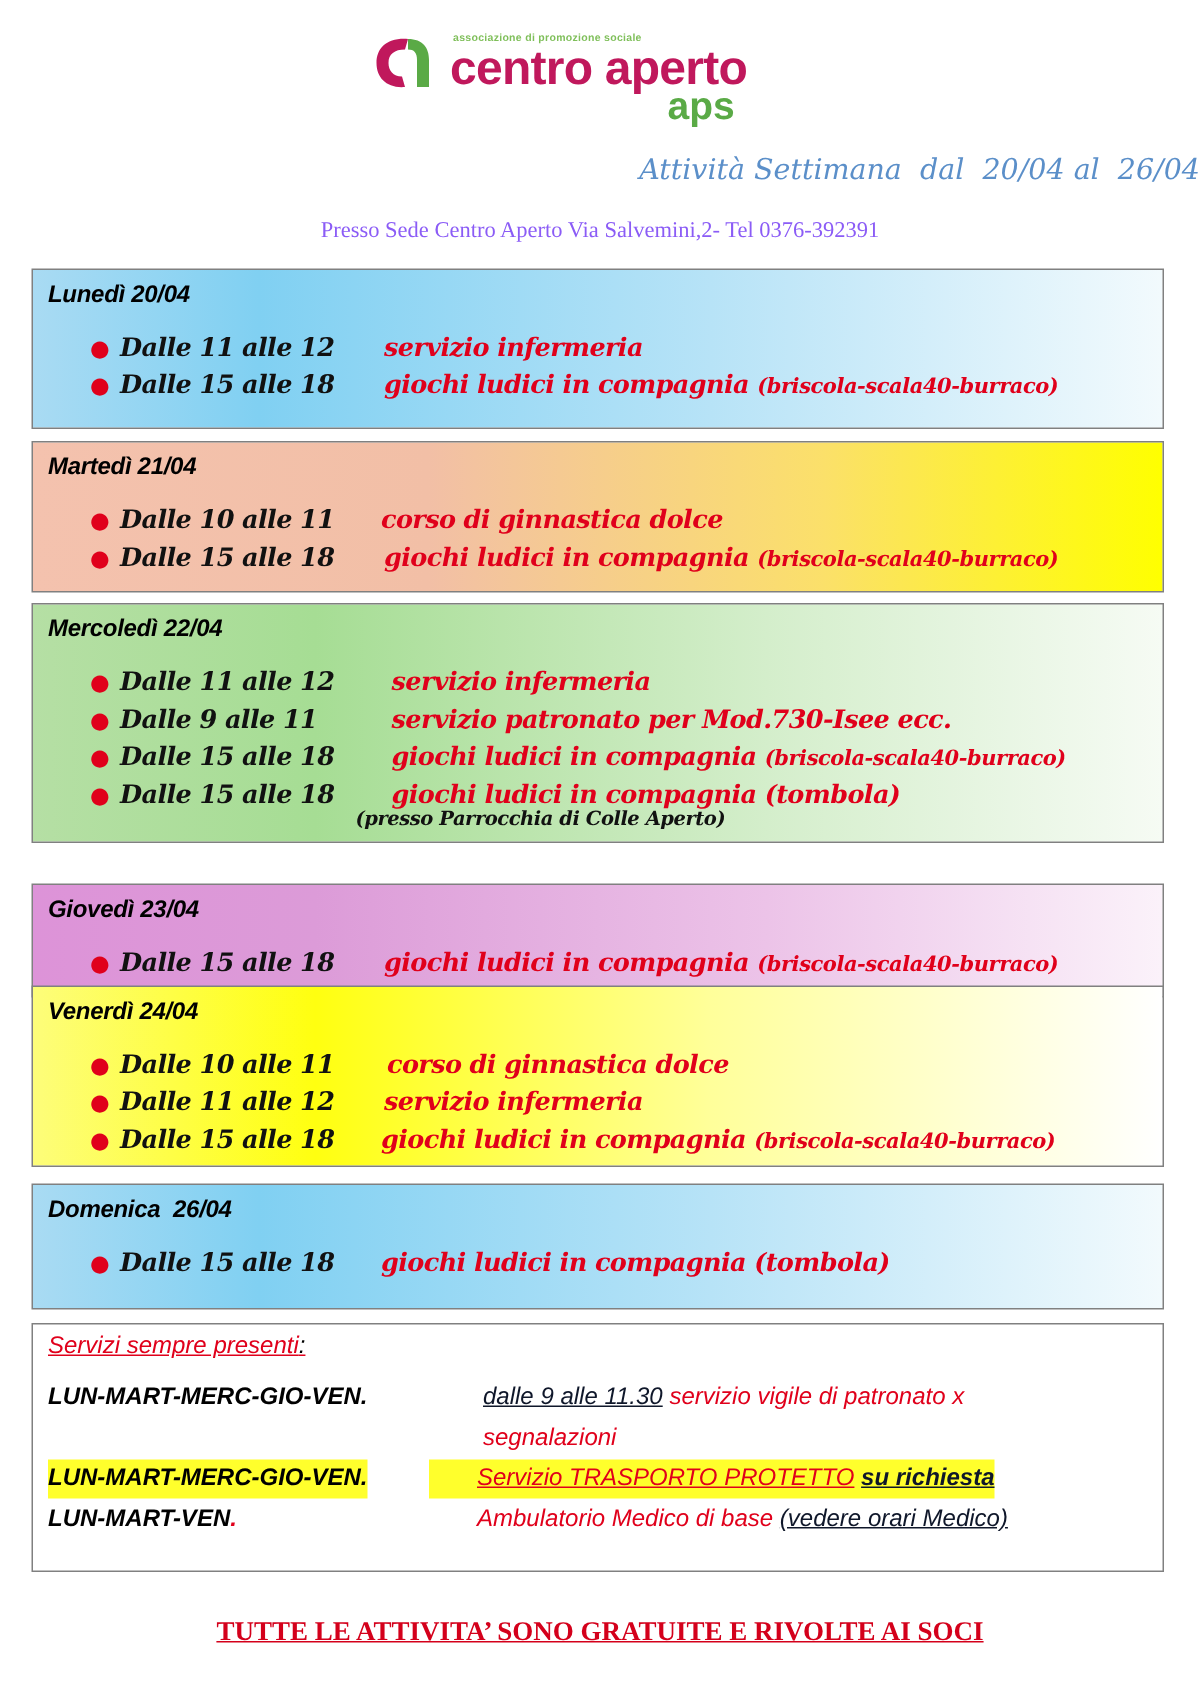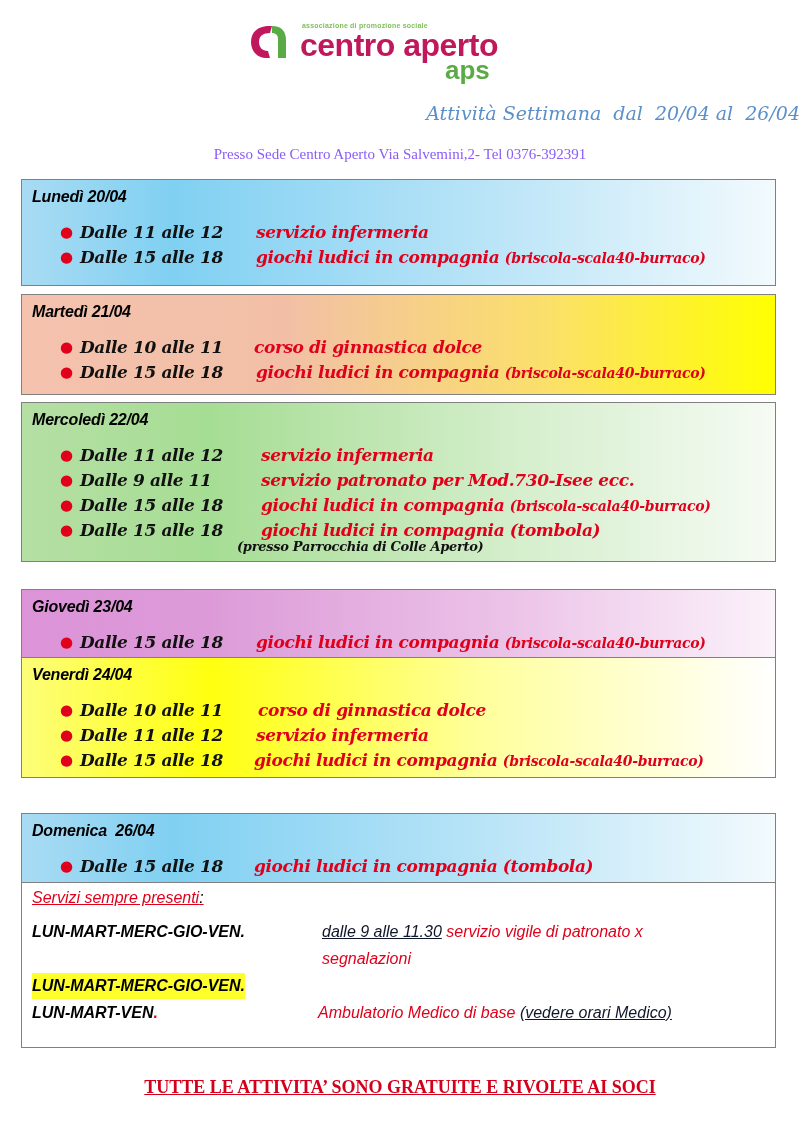--- a/index.html
+++ b/index.html
@@ -22,21 +22,21 @@
   .time { position: absolute; left: 20px; top: 0; color: #111; }
   .act { position: absolute; top: 0; color: #e0001b; }
   .extra { font-size: 14px; letter-spacing: -0.3px; }
   .note { position: absolute; left: 215px; top: 136px; font-family: "DejaVu Serif", serif; font-style: italic; font-weight: bold; font-size: 13px; color: #111; white-space: nowrap; letter-spacing: -0.3px; }
 
   #day-lun { top: 179px; height: 107px; background: linear-gradient(90deg, #a9dbf3 0%, #80d0f2 20%, #b7e3f7 60%, #f2fafd 100%); }
   #day-mar { top: 294px; height: 101px; background: linear-gradient(90deg, #f4c2ae 0%, #f2bfa6 35%, #fbe06a 70%, #ffff00 100%); }
   #day-mer { top: 402px; height: 160px; background: linear-gradient(90deg, #b5dfa4 0%, #a6dd94 25%, #d4eecb 65%, #f6fbf4 100%); }
   #day-gio { top: 573px; height: 76px; background: linear-gradient(90deg, #dd93d8 0%, #dc9bd8 25%, #ecc3e8 65%, #fbf2fa 100%); margin-top: 16px; }
   #day-ven { top: 657px; height: 121px; background: linear-gradient(90deg, #fdfd7a 0%, #ffff10 25%, #ffff9a 60%, #ffffff 100%); }
-  #day-dom { top: 789px; height: 84px; background: linear-gradient(90deg, #a9dbf3 0%, #80d0f2 20%, #b7e3f7 60%, #f2fafd 100%); margin-top: 24px; }
+  #day-dom { top: 789px; height: 84px; background: linear-gradient(90deg, #a9dbf3 0%, #80d0f2 20%, #b7e3f7 60%, #f2fafd 100%); }
 
   .services { position: absolute; left: 21px; top: 882px; width: 755px; height: 166px; border: 1px solid #808080; box-sizing: border-box; background: #fff; font-family: "Liberation Sans", sans-serif; font-style: italic; font-size: 16px; }
   .svc-title { position: absolute; left: 10px; top: 6px; color: #e0001b; text-decoration: underline; white-space: nowrap; }
   .svc-colon { color: #000; text-decoration: none; }
   .svc-row { position: absolute; left: 0; width: 100%; height: 26px; line-height: 26px; white-space: nowrap; }
   .svc-days { position: absolute; left: 10px; top: 0; color: #000; font-weight: bold; }
   .svc-desc { position: absolute; top: 0; }
   .black { color: #0f172a; text-decoration: underline; }
   .red { color: #e0001b; }
   .hl { background: #ffff2c; }
@@ -168,20 +168,21 @@
   <div class="svc-row" style="top:36px">
     <span class="svc-days">LUN-MART-MERC-GIO-VEN.</span>
     <span class="svc-desc" style="left:300px"><span class="black">dalle 9 alle 11.30</span> <span class="red">servizio vigile di patronato x</span></span>
   </div>
   <div class="svc-row" style="top:63px">
     <span class="svc-desc red" style="left:300px">segnalazioni</span>
   </div>
 
   <div class="svc-row" style="top:90px">
     <span class="svc-days hl">LUN-MART-MERC-GIO-VEN.</span>
+    <span class="svc-desc hl" style="left:264px; padding-left:32px;"><span class="red u">Servizio TRASPORTO PROTETTO</span> <span class="black" style="font-weight:bold">su richiesta</span></span>
   </div>
 
   <div class="svc-row" style="top:117px">
     <span class="svc-days"><span>LUN-MART-VEN</span><span class="red">.</span></span>
     <span class="svc-desc" style="left:296px"><span class="red">Ambulatorio Medico di base</span> <span class="black">(vedere orari Medico)</span></span>
   </div>
 </div>
 
 <div class="footer">TUTTE LE ATTIVITA’ SONO GRATUITE E RIVOLTE AI SOCI</div>
 

